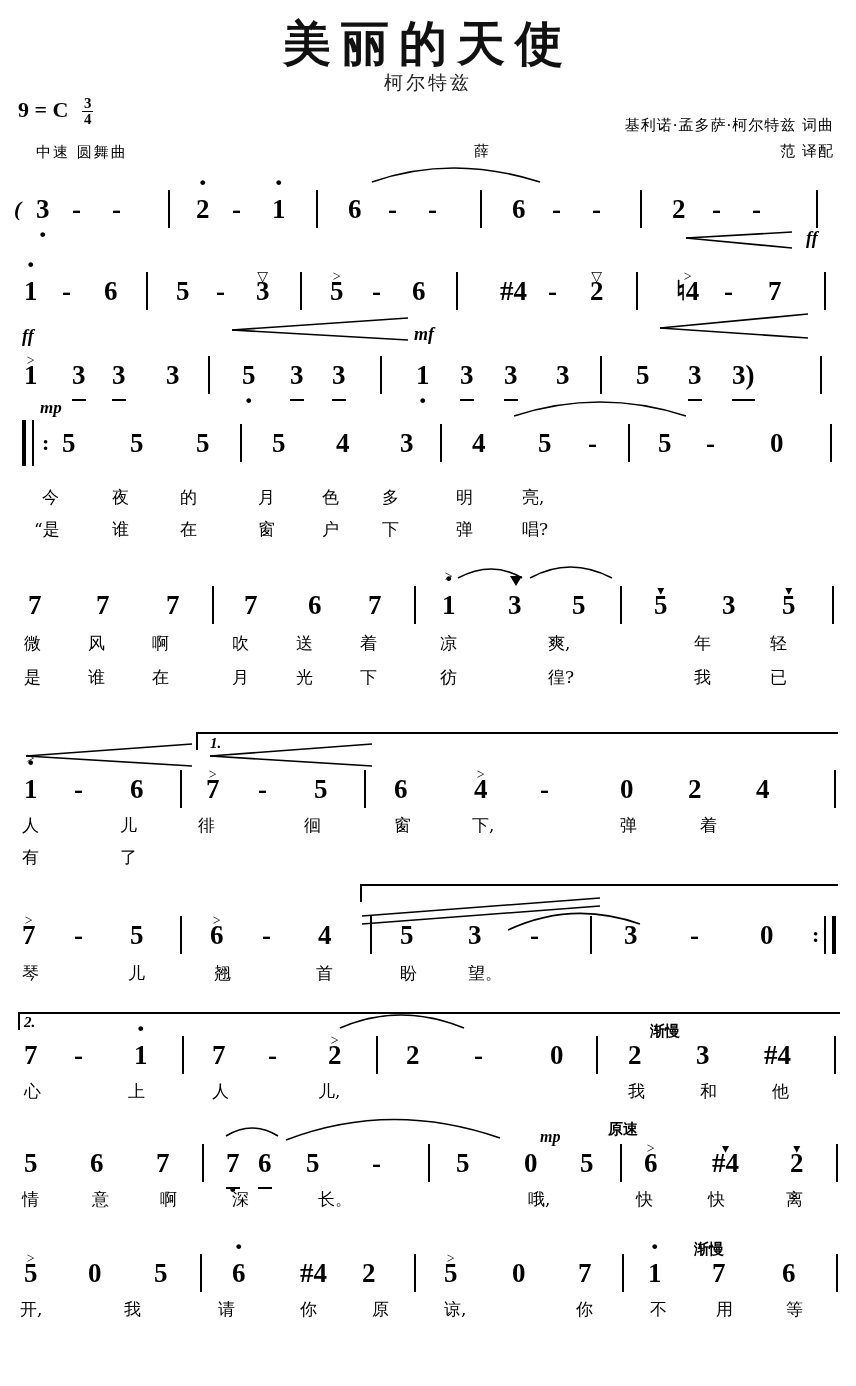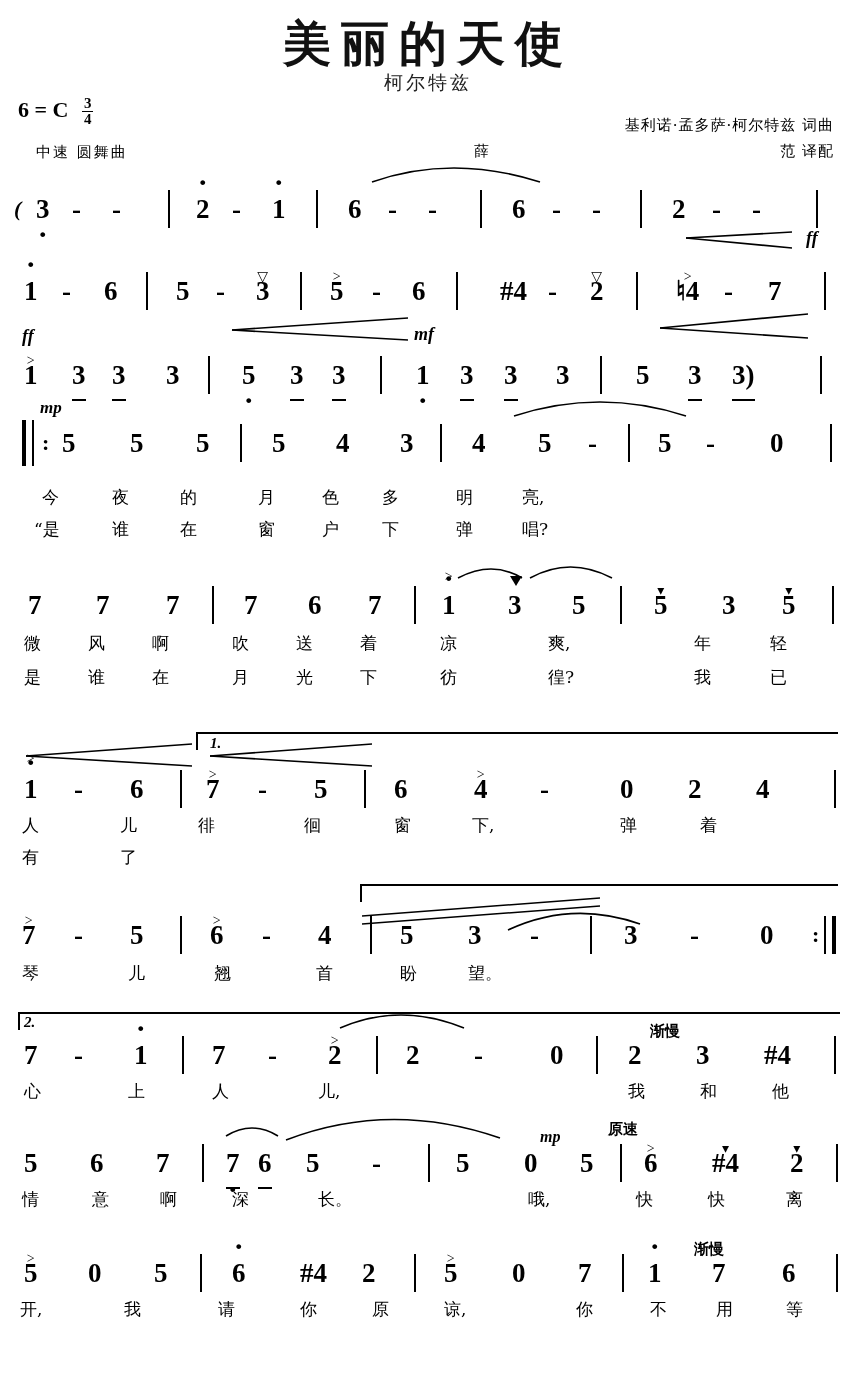--- a/index.html
+++ b/index.html
@@ -219,21 +219,21 @@
 </style>
 </head>
 <body>
 
 <div class="sheet">
 
   <div class="title">美丽的天使</div>
   <div class="subtitle">柯尔特兹</div>
 
   <div class="keysig">
-    <span>6 = C</span>
+    <span>9 = C</span>
     <span class="meter">
       <span class="num">3</span>
       <span class="den">4</span>
     </span>
   </div>
 
   <div class="tempo">中速  圆舞曲</div>
   <div class="credit1">基利诺·孟多萨·柯尔特兹 词曲</div>
   <div class="credit2">
     <span>薛</span>

